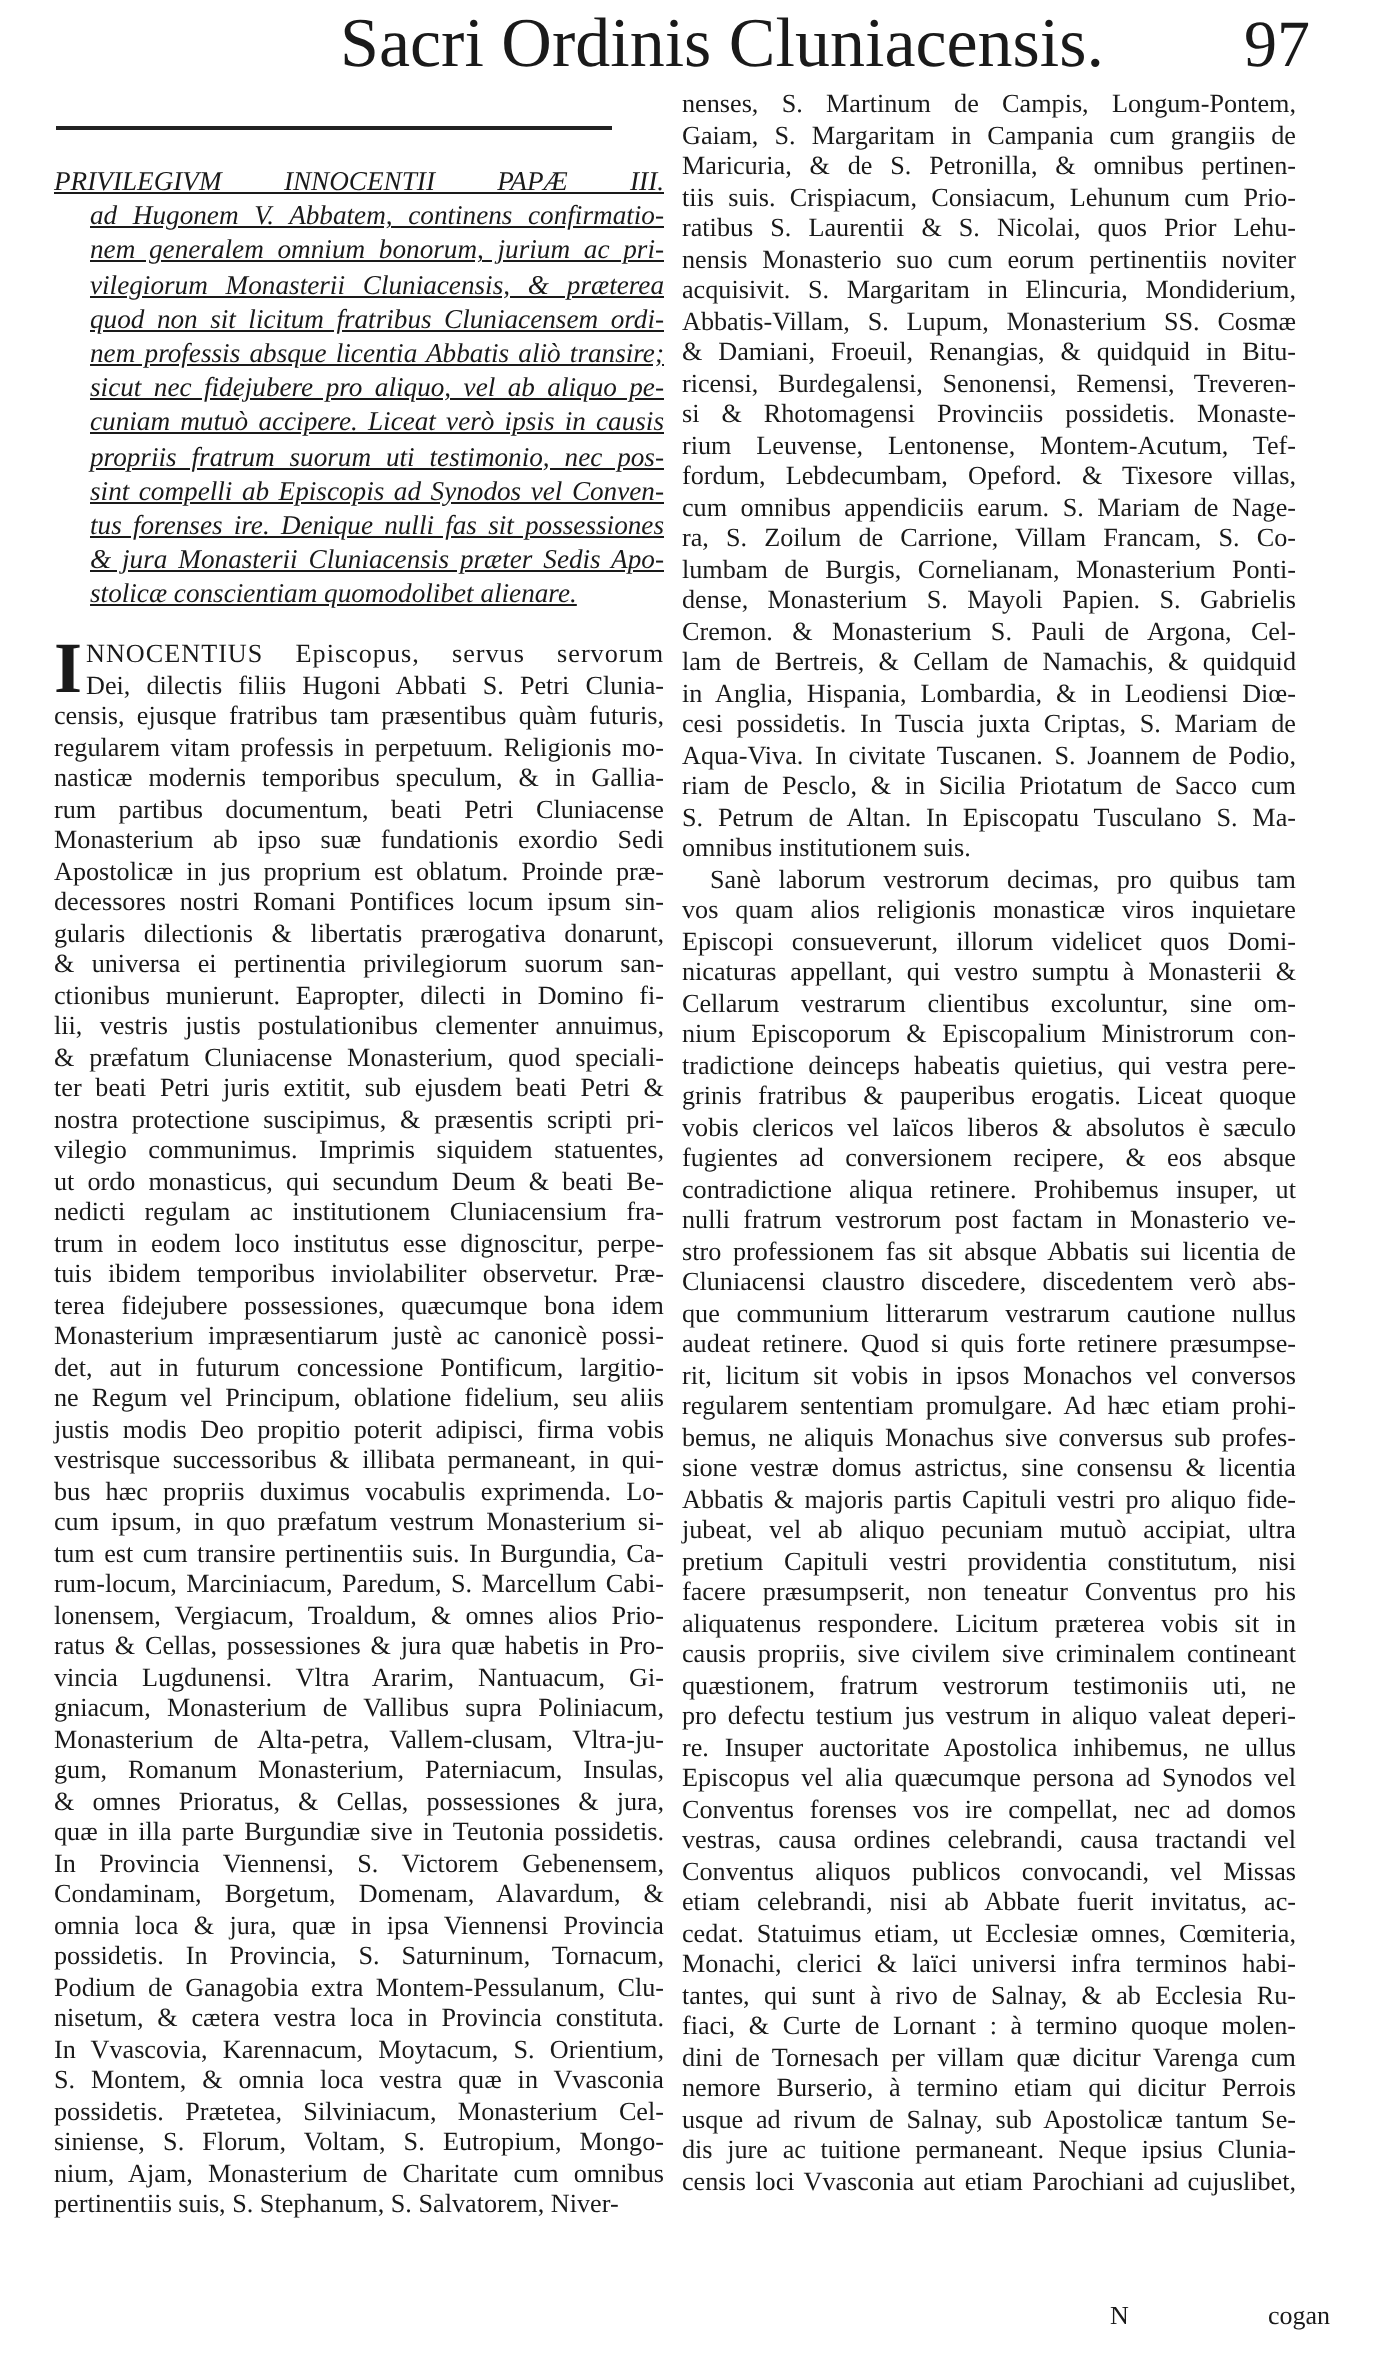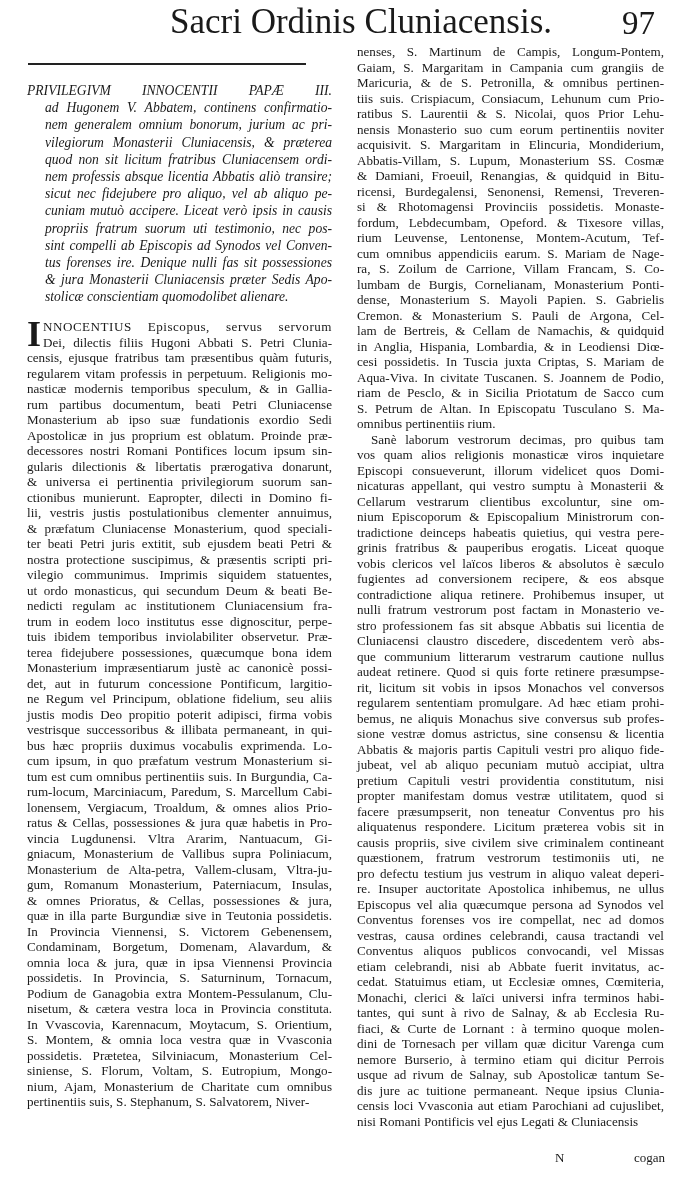--- a/index.html
+++ b/index.html
@@ -4,25 +4,25 @@
 <style>
   html, body { margin:0; padding:0; background:#ffffff; }
   body { width:694px; height:1189px; position:relative; overflow:hidden;
          font-family:"Liberation Serif","DejaVu Serif",serif; color:#1a1a1a; }
   .header { position:absolute; top:0; left:0; width:668px; height:48px; }
   .running-title { position:absolute; left:170px; top:2px; font-size:35px; letter-spacing:0px; white-space:nowrap; }
   .page-number { position:absolute; left:622px; top:5px; font-size:33px; }
   .rule { position:absolute; left:28px; top:63px; width:278px; height:2px; background:#222; }
   .col { position:absolute; font-size:13.1px; line-height:15.5px; text-align:justify; }
   .col-left { left:27px; top:82px; width:305px; }
-  .col-right { left:357px; top:44px; width:307px; }
+  .col-right { left:341px; top:44px; width:307px; }
   .line { display:block; white-space:nowrap; text-align:justify; text-align-last:justify; height:15.5px; }
   .line.last { text-align-last:left; }
   .ital { font-style:italic; font-size:13.6px; line-height:17.2px; }
-  .ital .line { height:17.2px; }
+  .ital .line { height:17.2px;text-decoration:underline; }
   .ital .indent { padding-left:18px; }
   .heading-line { letter-spacing:0.5px; }
   .main-text { margin-top:14px; }
   .dropcap { float:left; font-size:36px; line-height:28px; height:30px; margin:1px 2px 0 0; font-weight:bold; }
   .catch { position:absolute; top:1150px; font-size:13px; }
   .signature { left:555px; }
   .catchword { left:634px; }
 </style>
 </head>
 <body>
@@ -76,21 +76,21 @@
         <span class="line">trum in eodem loco institutus esse dignoscitur, perpe-</span>
         <span class="line">tuis ibidem temporibus inviolabiliter observetur. Præ-</span>
         <span class="line">terea fidejubere possessiones, quæcumque bona idem</span>
         <span class="line">Monasterium impræsentiarum justè ac canonicè possi-</span>
         <span class="line">det, aut in futurum concessione Pontificum, largitio-</span>
         <span class="line">ne Regum vel Principum, oblatione fidelium, seu aliis</span>
         <span class="line">justis modis Deo propitio poterit adipisci, firma vobis</span>
         <span class="line">vestrisque successoribus &amp; illibata permaneant, in qui-</span>
         <span class="line">bus hæc propriis duximus vocabulis exprimenda. Lo-</span>
         <span class="line">cum ipsum, in quo præfatum vestrum Monasterium si-</span>
-        <span class="line">tum est cum omnibus pertinentiis suis. In Burgundia, Ca-</span>
+        <span class="line">tum est cum transire pertinentiis suis. In Burgundia, Ca-</span>
         <span class="line">rum-locum, Marciniacum, Paredum, S. Marcellum Cabi-</span>
         <span class="line">lonensem, Vergiacum, Troaldum, &amp; omnes alios Prio-</span>
         <span class="line">ratus &amp; Cellas, possessiones &amp; jura quæ habetis in Pro-</span>
         <span class="line">vincia Lugdunensi. Vltra Ararim, Nantuacum, Gi-</span>
         <span class="line">gniacum, Monasterium de Vallibus supra Poliniacum,</span>
         <span class="line">Monasterium de Alta-petra, Vallem-clusam, Vltra-ju-</span>
         <span class="line">gum, Romanum Monasterium, Paterniacum, Insulas,</span>
         <span class="line">&amp; omnes Prioratus, &amp; Cellas, possessiones &amp; jura,</span>
         <span class="line">quæ in illa parte Burgundiæ sive in Teutonia possidetis.</span>
         <span class="line">In Provincia Viennensi, S. Victorem Gebenensem,</span>
@@ -115,34 +115,34 @@
       <span class="line">Gaiam, S. Margaritam in Campania cum grangiis de</span>
       <span class="line">Maricuria, &amp; de S. Petronilla, &amp; omnibus pertinen-</span>
       <span class="line">tiis suis. Crispiacum, Consiacum, Lehunum cum Prio-</span>
       <span class="line">ratibus S. Laurentii &amp; S. Nicolai, quos Prior Lehu-</span>
       <span class="line">nensis Monasterio suo cum eorum pertinentiis noviter</span>
       <span class="line">acquisivit. S. Margaritam in Elincuria, Mondiderium,</span>
       <span class="line">Abbatis-Villam, S. Lupum, Monasterium SS. Cosmæ</span>
       <span class="line">&amp; Damiani, Froeuil, Renangias, &amp; quidquid in Bitu-</span>
       <span class="line">ricensi, Burdegalensi, Senonensi, Remensi, Treveren-</span>
       <span class="line">si &amp; Rhotomagensi Provinciis possidetis. Monaste-</span>
+      <span class="line">rium Leuvense, Lentonense, Montem-Acutum, Tef-</span>
       <span class="line">fordum, Lebdecumbam, Opeford. &amp; Tixesore villas,</span>
-      <span class="line">rium Leuvense, Lentonense, Montem-Acutum, Tef-</span>
       <span class="line">cum omnibus appendiciis earum. S. Mariam de Nage-</span>
       <span class="line">ra, S. Zoilum de Carrione, Villam Francam, S. Co-</span>
       <span class="line">lumbam de Burgis, Cornelianam, Monasterium Ponti-</span>
       <span class="line">dense, Monasterium S. Mayoli Papien. S. Gabrielis</span>
       <span class="line">Cremon. &amp; Monasterium S. Pauli de Argona, Cel-</span>
       <span class="line">lam de Bertreis, &amp; Cellam de Namachis, &amp; quidquid</span>
       <span class="line">in Anglia, Hispania, Lombardia, &amp; in Leodiensi Diœ-</span>
       <span class="line">cesi possidetis. In Tuscia juxta Criptas, S. Mariam de</span>
       <span class="line">Aqua-Viva. In civitate Tuscanen. S. Joannem de Podio,</span>
       <span class="line">riam de Pesclo, &amp; in Sicilia Priotatum de Sacco cum</span>
       <span class="line">S. Petrum de Altan. In Episcopatu Tusculano S. Ma-</span>
-      <span class="line last">omnibus pertinentiis rium.</span>
+      <span class="line last">omnibus institutionem suis.</span>
     </div>
   <div id="right-p2">
       <span class="line first-indent" style="padding-left: 14px;">Sanè laborum vestrorum decimas, pro quibus tam</span>
       <span class="line">vos quam alios religionis monasticæ viros inquietare</span>
       <span class="line">Episcopi consueverunt, illorum videlicet quos Domi-</span>
       <span class="line">nicaturas appellant, qui vestro sumptu à Monasterii &amp;</span>
       <span class="line">Cellarum vestrarum clientibus excoluntur, sine om-</span>
       <span class="line">nium Episcoporum &amp; Episcopalium Ministrorum con-</span>
       <span class="line">tradictione deinceps habeatis quietius, qui vestra pere-</span>
       <span class="line">grinis fratribus &amp; pauperibus erogatis. Liceat quoque</span>
@@ -154,39 +154,37 @@
       <span class="line">Cluniacensi claustro discedere, discedentem verò abs-</span>
       <span class="line">que communium litterarum vestrarum cautione nullus</span>
       <span class="line">audeat retinere. Quod si quis forte retinere præsumpse-</span>
       <span class="line">rit, licitum sit vobis in ipsos Monachos vel conversos</span>
       <span class="line">regularem sententiam promulgare. Ad hæc etiam prohi-</span>
       <span class="line">bemus, ne aliquis Monachus sive conversus sub profes-</span>
       <span class="line">sione vestræ domus astrictus, sine consensu &amp; licentia</span>
       <span class="line">Abbatis &amp; majoris partis Capituli vestri pro aliquo fide-</span>
       <span class="line">jubeat, vel ab aliquo pecuniam mutuò accipiat, ultra</span>
       <span class="line">pretium Capituli vestri providentia constitutum, nisi</span>
-      <span class="line">propter manifestam domus vestræ utilitatem, quod si</span>
       <span class="line">facere præsumpserit, non teneatur Conventus pro his</span>
       <span class="line">aliquatenus respondere. Licitum præterea vobis sit in</span>
       <span class="line">causis propriis, sive civilem sive criminalem contineant</span>
       <span class="line">quæstionem, fratrum vestrorum testimoniis uti, ne</span>
       <span class="line">pro defectu testium jus vestrum in aliquo valeat deperi-</span>
       <span class="line">re. Insuper auctoritate Apostolica inhibemus, ne ullus</span>
       <span class="line">Episcopus vel alia quæcumque persona ad Synodos vel</span>
       <span class="line">Conventus forenses vos ire compellat, nec ad domos</span>
       <span class="line">vestras, causa ordines celebrandi, causa tractandi vel</span>
       <span class="line">Conventus aliquos publicos convocandi, vel Missas</span>
       <span class="line">etiam celebrandi, nisi ab Abbate fuerit invitatus, ac-</span>
       <span class="line">cedat. Statuimus etiam, ut Ecclesiæ omnes, Cœmiteria,</span>
       <span class="line">Monachi, clerici &amp; laïci universi infra terminos habi-</span>
       <span class="line">tantes, qui sunt à rivo de Salnay, &amp; ab Ecclesia Ru-</span>
       <span class="line">fiaci, &amp; Curte de Lornant : à termino quoque molen-</span>
       <span class="line">dini de Tornesach per villam quæ dicitur Varenga cum</span>
       <span class="line">nemore Burserio, à termino etiam qui dicitur Perrois</span>
       <span class="line">usque ad rivum de Salnay, sub Apostolicæ tantum Se-</span>
       <span class="line">dis jure ac tuitione permaneant. Neque ipsius Clunia-</span>
       <span class="line">censis loci Vvasconia aut etiam Parochiani ad cujuslibet,</span>
-      <span class="line last">nisi Romani Pontificis vel ejus Legati &amp; Cluniacensis</span>
     </div>
 </div>
 
 <div class="catch signature">N</div>
 <div class="catch catchword">cogan</div>
 
 </body></html>

